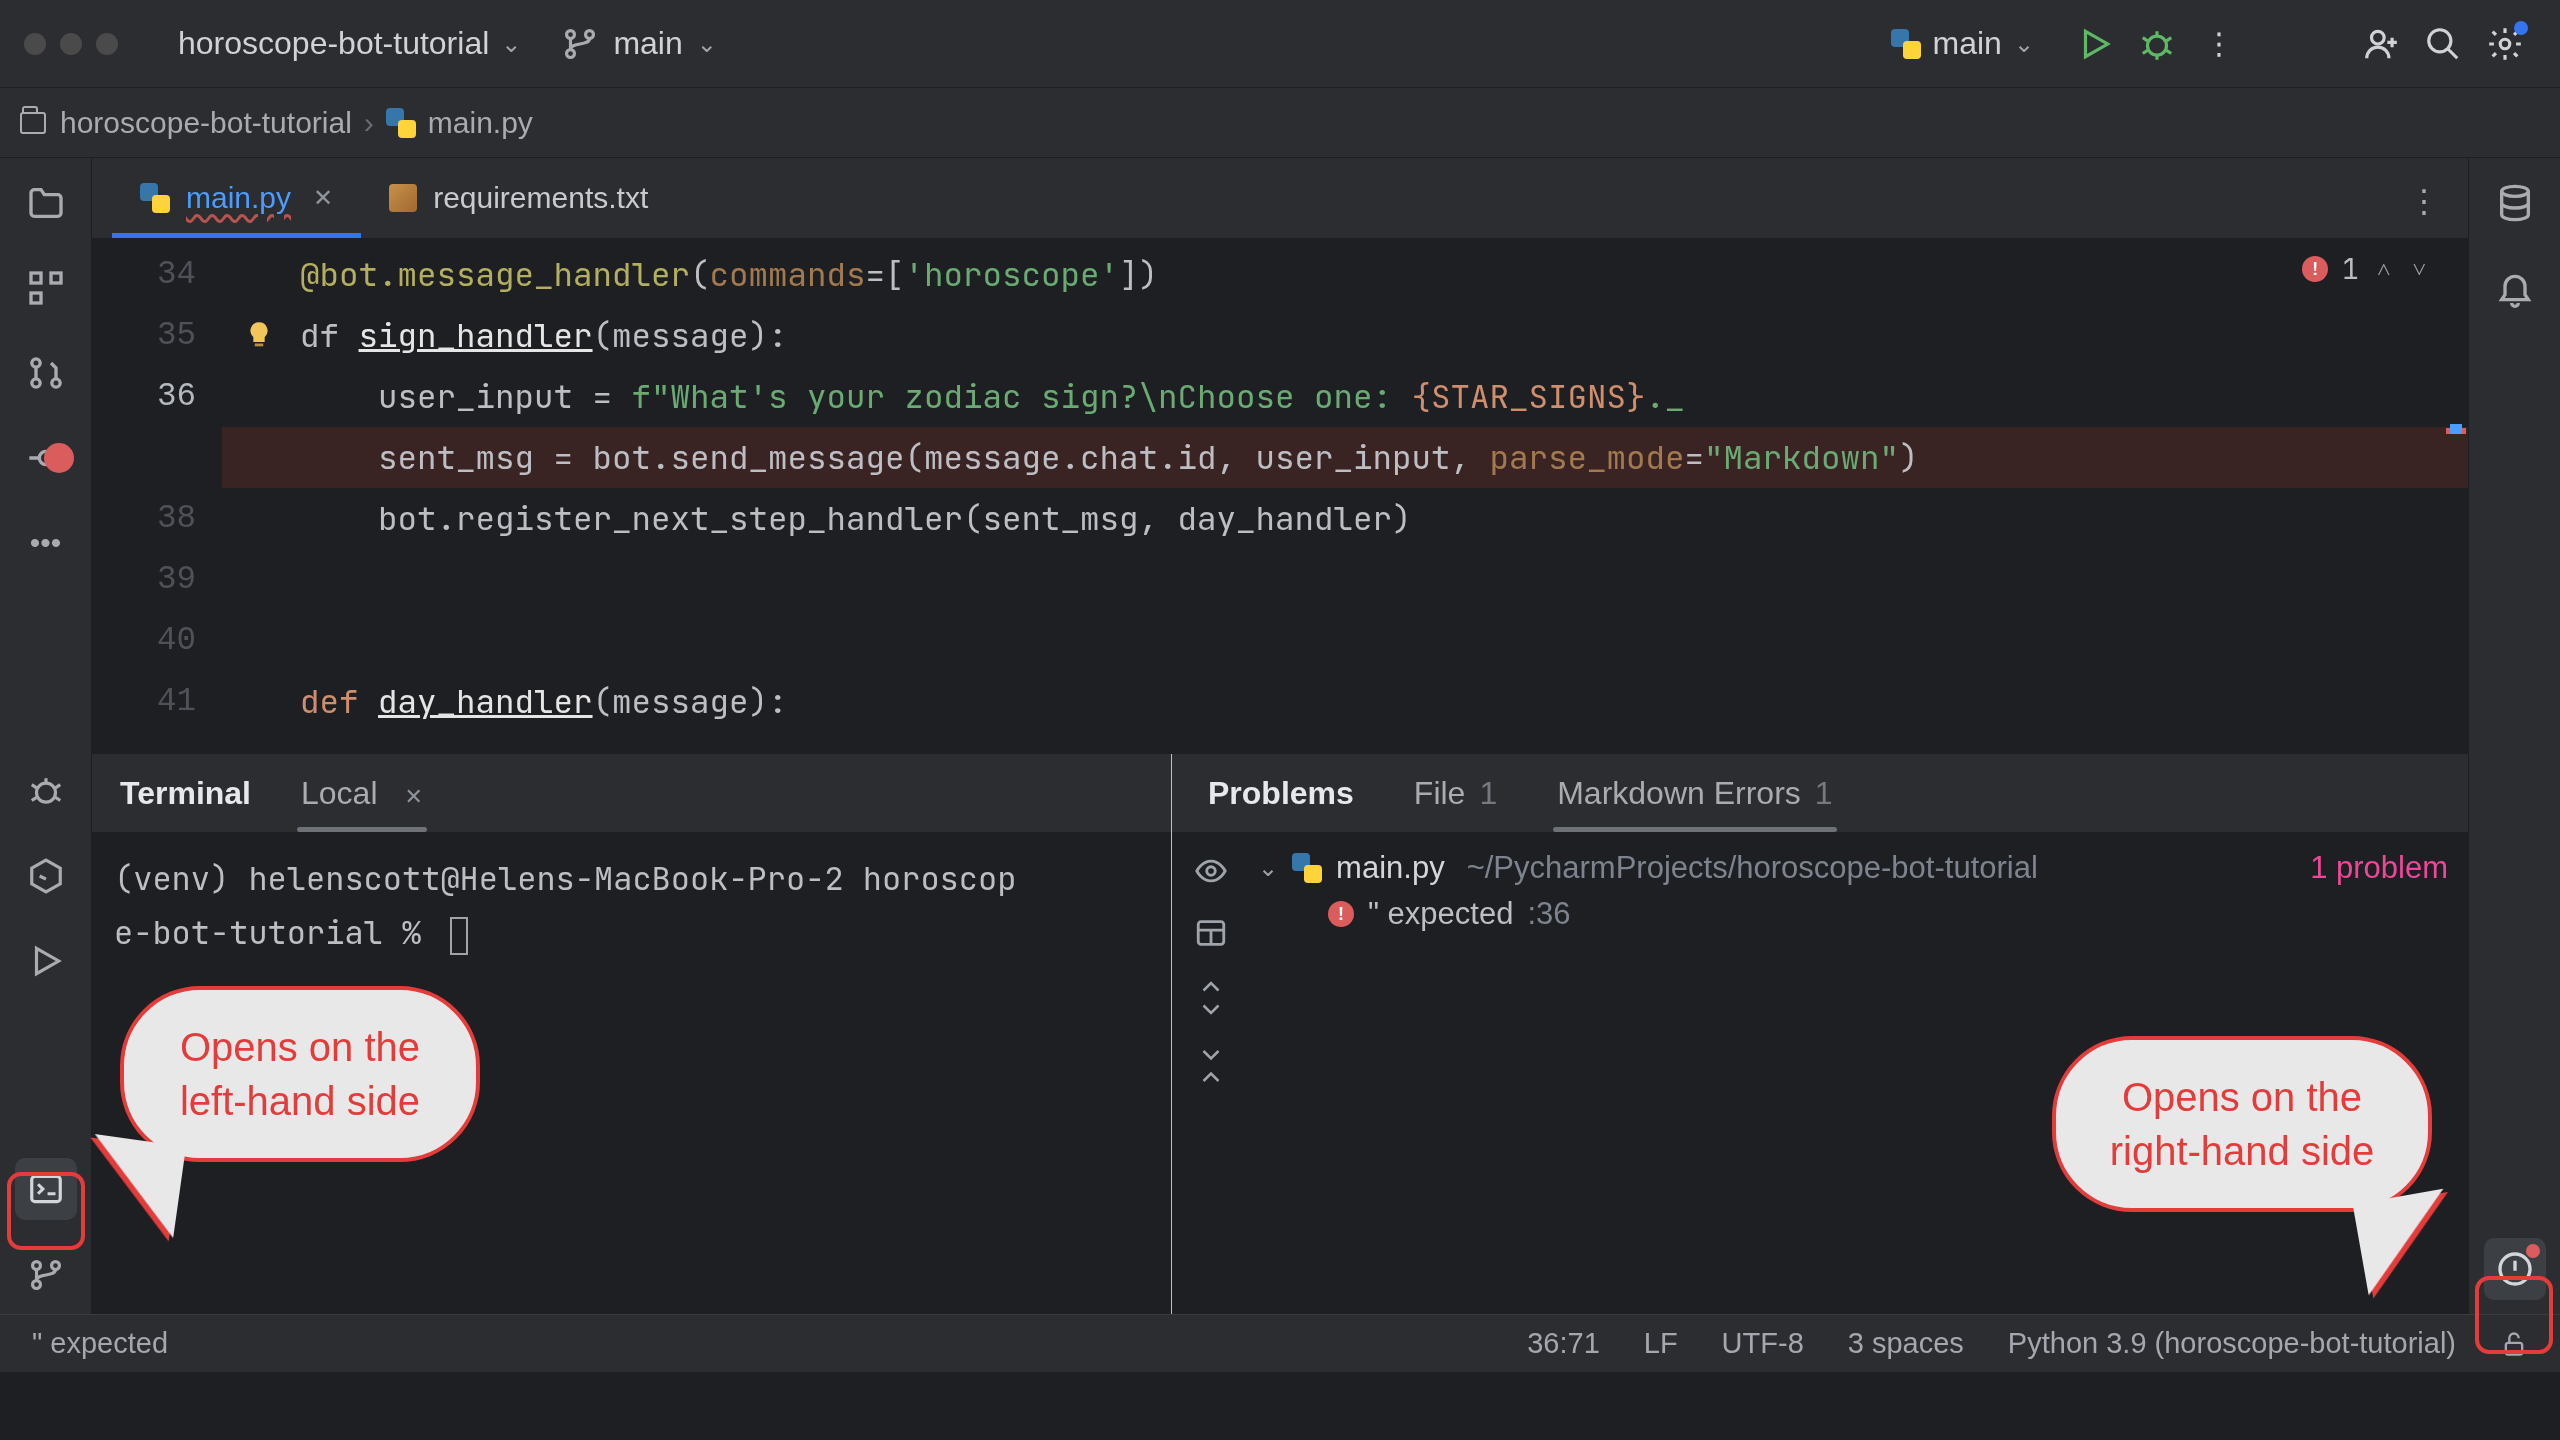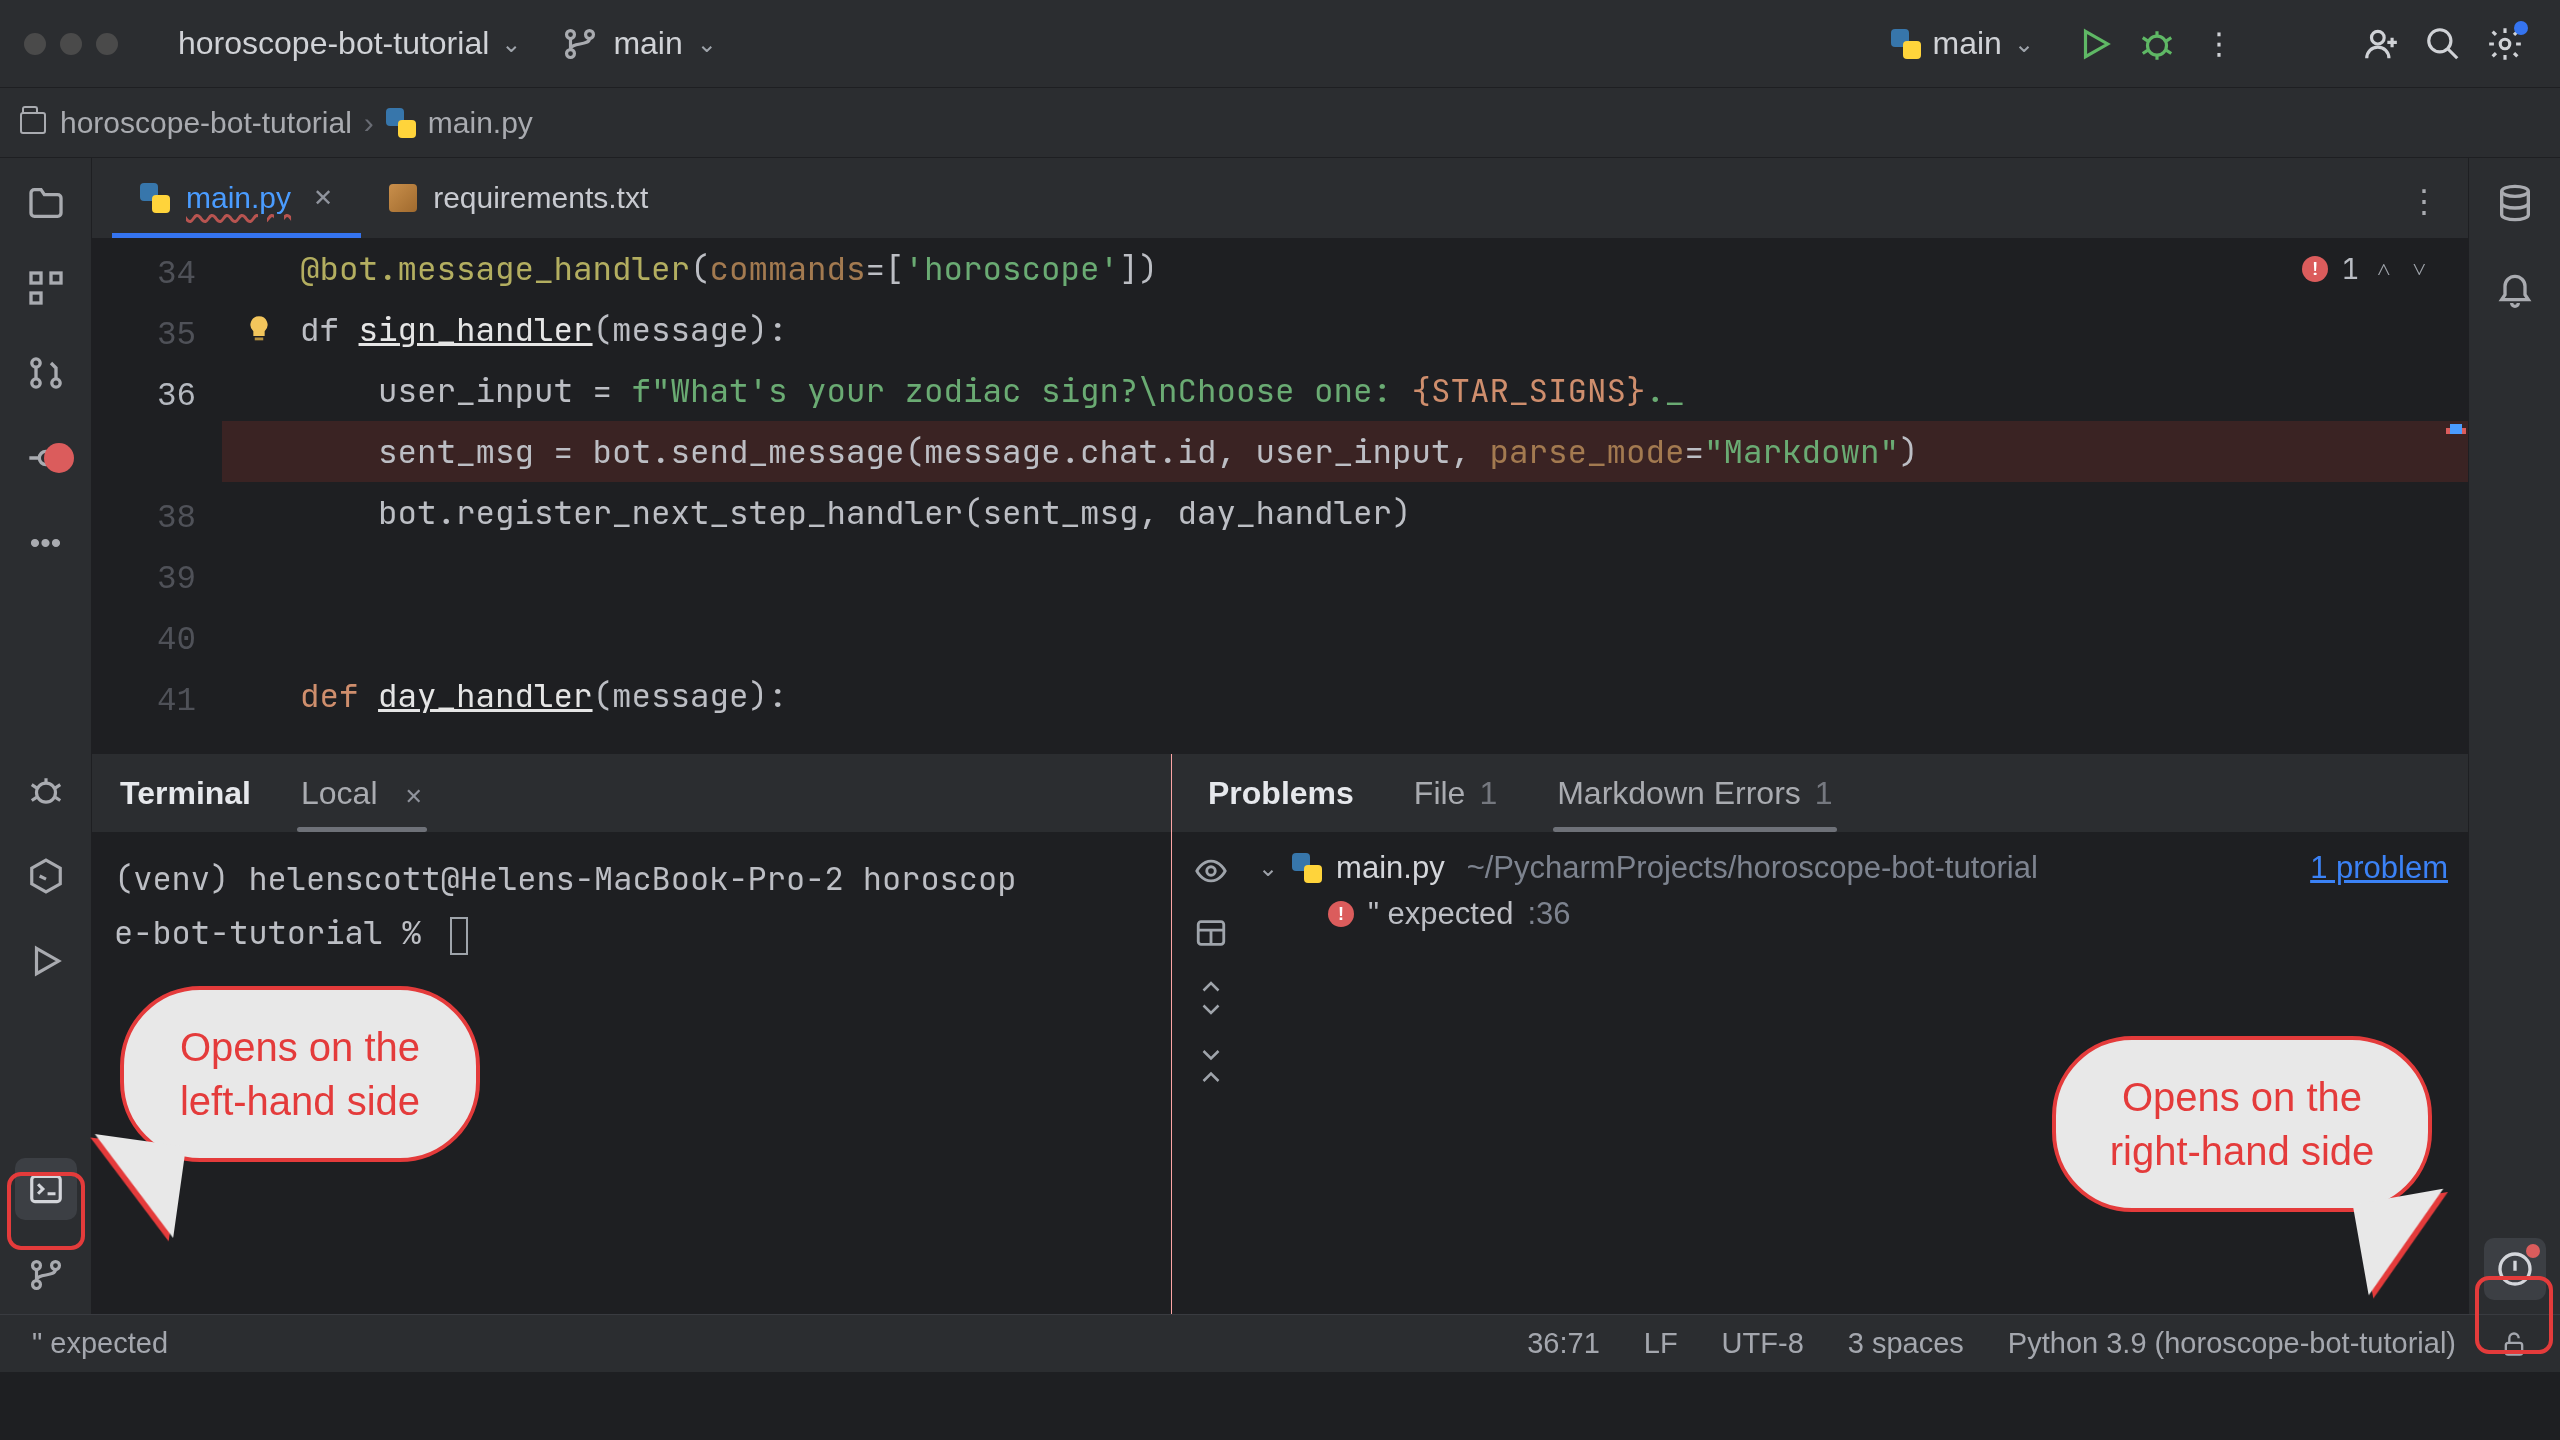--- a/index.html
+++ b/index.html
@@ -96,21 +96,21 @@
   display:flex;
   font-family: "JetBrains Mono", "Menlo", "Consolas", monospace;
   font-size:32.5px;
   background:#1e1f22;
   position:relative;
 }
 .gutter { width:130px; background:#1e1f22; padding-top:6px; text-align:right; padding-right:26px; color:#4f5158; }
 .gutter .ln { height:61px; line-height:61px; position:relative;font-family:Liberation Mono, monospace; }
 .gutter .ln.current { color:#b4b8bf; }
 .breakpoint { position:absolute; left:-48px; top:50%; transform:translateY(-50%); width:30px; height:30px; border-radius:50%; background:#db5c5c; }
-.code-lines { flex:1; }
+.code-lines { flex:1; padding-top:6px; }
 .code-line { height:61px; line-height:61px; white-space:pre; color:#bcbec4; position:relative; }
 .code-line.bp-line { background:#3a2323; }
 .tk-dec { color:#b3ae60; }
 .tk-kw { color:#cf8e6d; }
 .tk-fn { color:#e5e5e5;text-decoration:underline; }
 .tk-str { color:#6aab73; }
 .tk-arg { color:#a37a50; }
 .bulb { position:absolute; left:20px; top:13px; width:34px; height:34px; }
 .inspect-badge { position:absolute; right:38px; top:12px; display:flex; align-items:center; gap:14px; font-size:28px; color:#db5c5c;}
 .inspect-badge .count{ color:#b9bcc3; font-size:28px;}
@@ -130,21 +130,21 @@
 .problems-tabs { height:78px; display:flex; align-items:center; padding-left:36px; gap:60px; background:#2b2d30; font-size:32px;}
 .problems-tabs .pt { color:#a9abb0; display:flex; align-items:center; gap:14px; padding:18px 0; position:relative;}
 .problems-tabs .pt.active { color:#e6e8ec; font-weight:600;}
 .problems-tabs .pt .cnt { color:#75787f;}
 .problems-tabs .pt.underlined::after { content:""; position:absolute; left:-4px; right:-4px; bottom:-2px; height:5px; background:#6e7178; border-radius:3px;}
 .problems-body { flex:1; display:flex;}
 .problems-icons { width:78px; display:flex; flex-direction:column; align-items:center; padding-top:22px; gap:28px; color:#9fa4ab;}
 .problems-tree { flex:1; padding:18px 20px 0 8px; font-size:31px;}
 .problems-tree .file-row { display:flex; align-items:center; gap:14px; color:#d4d6db;}
 .problems-tree .file-row .path{ color:#7d838f; margin-left:8px;}
-.problems-tree .file-row .pcount{ color:#3b82f6;text-decoration:underline;}
+.problems-tree .file-row .pcount{ color:#ec4899;}
 .problems-tree .err-row { display:flex; align-items:center; gap:14px; padding-left:70px; margin-top:10px;}
 .problems-tree .lineref { color:#7d838f;}
 .err-dot { width:26px; height:26px; border-radius:50%; background:#db5c5c; display:inline-flex; align-items:center; justify-content:center; color:#fff; font-size:18px; font-weight:700;}
 .chev-open { color:#9ea2aa; font-size:24px; transform:rotate(0deg);}
 .status-bar {
   height:58px;
   background:#2b2d30;
   border-top:1px solid #393b40;
   display:flex;
   align-items:center;

